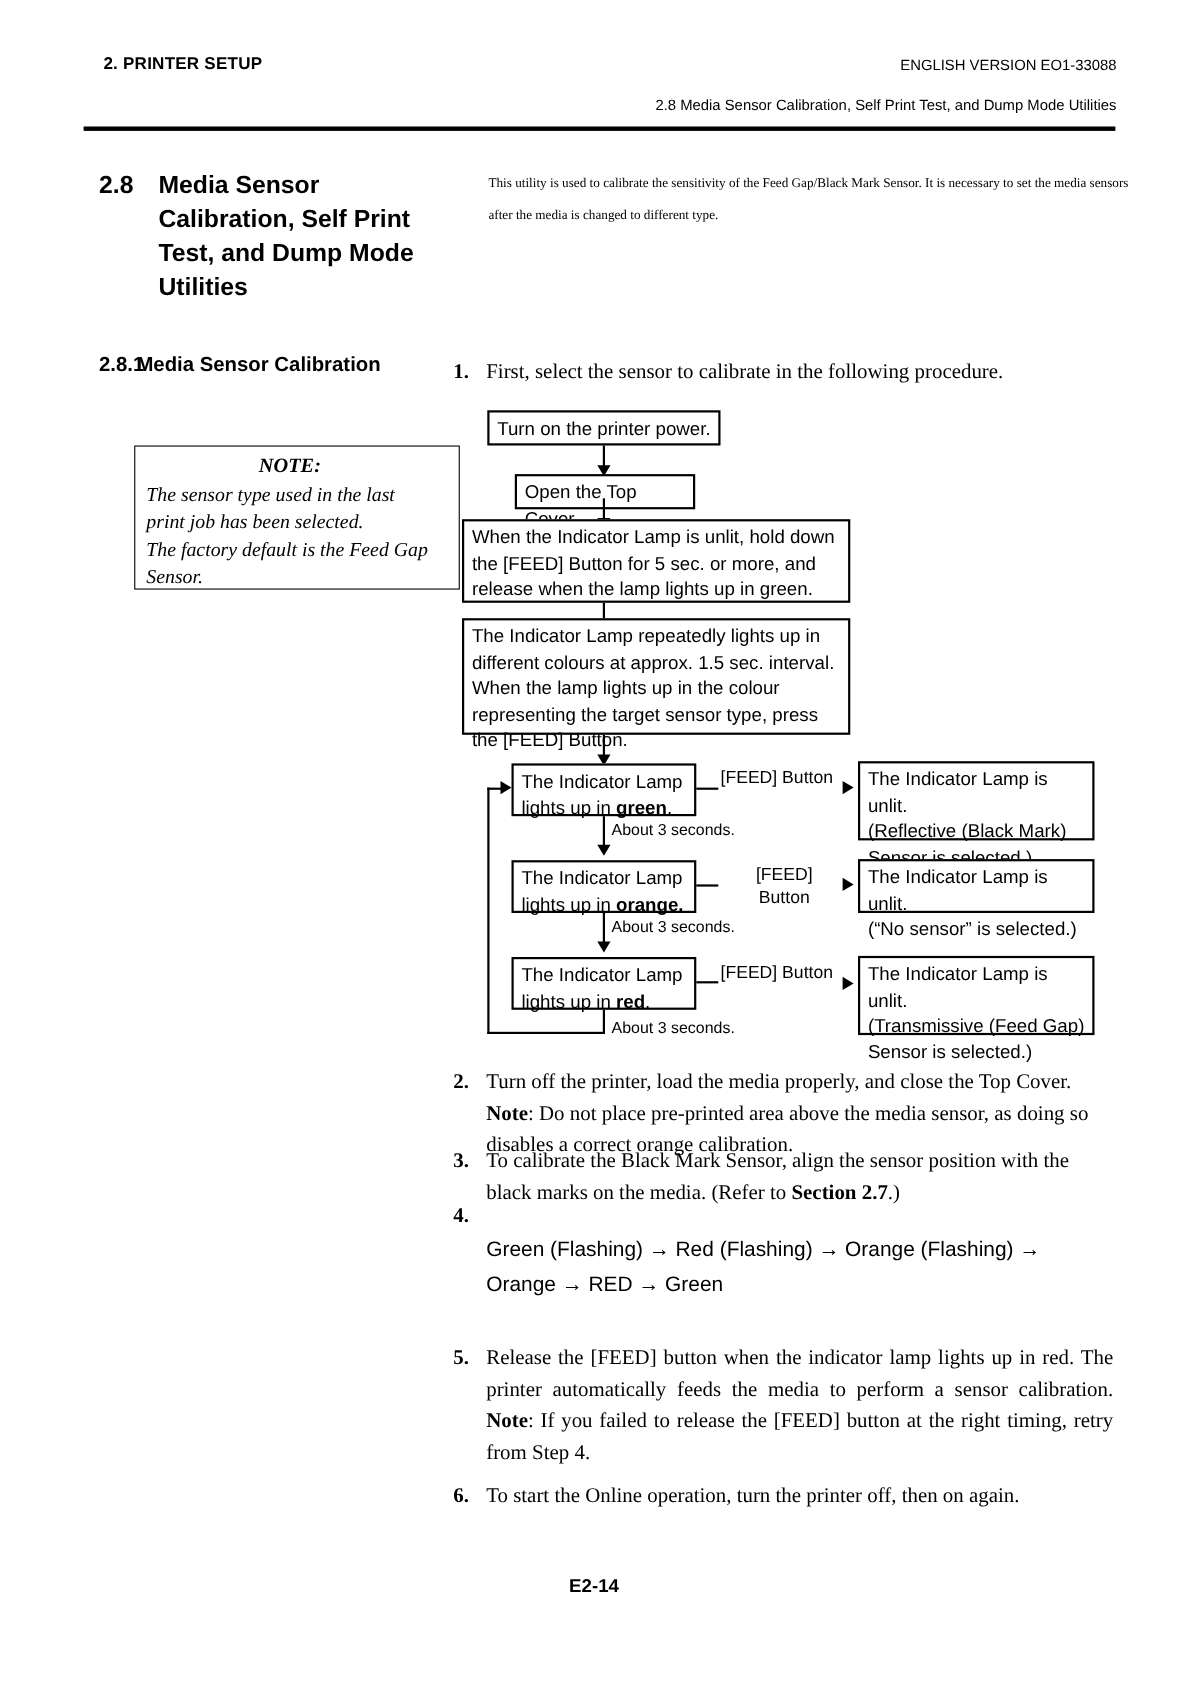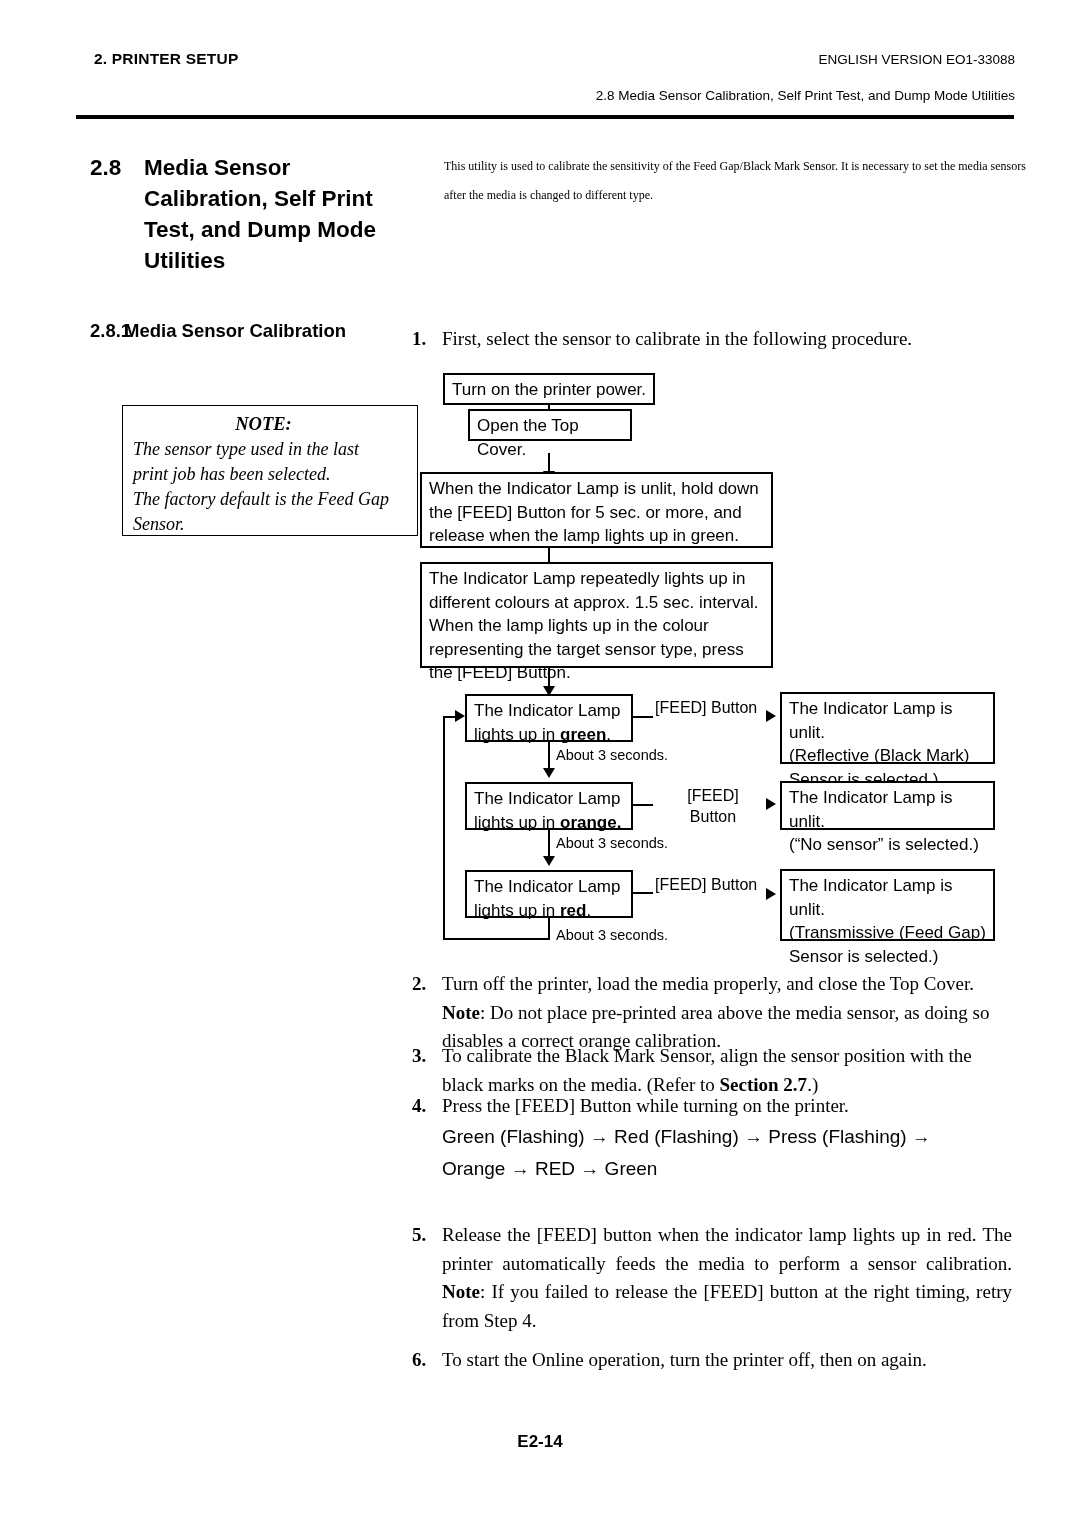--- a/index.html
+++ b/index.html
@@ -234,21 +234,21 @@
   <span class="n">1.</span>
   <span class="t">First, select the sensor to calibrate in the following procedure.</span>
 </div>
 
 <div id="flow">
 
   <div class="fbox" style="left:443px; top:373px; width:212px; height:32px;">Turn on the printer power.</div>
   <div class="vline" style="left:548px; top:405px; height:20px;"></div>
   <div class="arrow-down" style="left:543px; top:423px;"></div>
 
-  <div class="fbox" style="left:468px; top:409px; width:164px; height:32px;">Open the Top Cover.</div>
+  <div class="fbox" style="left:468px; top:431px; width:164px; height:32px;">Open the Top Cover.</div>
   <div class="vline" style="left:548px; top:453px; height:20px;"></div>
   <div class="arrow-down" style="left:543px; top:471px;"></div>
 
   <div class="fbox" style="left:420px; top:472px; width:353px; height:76px;">When the Indicator Lamp is unlit, hold down the [FEED] Button for 5 sec. or more, and release when the lamp lights up in green.</div>
   <div class="vline" style="left:548px; top:548px; height:18px;"></div>
   <div class="arrow-down" style="left:543px; top:564px;"></div>
 
   <div class="fbox" style="left:420px; top:562px; width:353px; height:106px;">The Indicator Lamp repeatedly lights up in different colours at approx. 1.5 sec. interval. When the lamp lights up in the colour representing the target sensor type, press the [FEED] Button.</div>
   <div class="vline" style="left:548px; top:668px; height:20px;"></div>
   <div class="arrow-down" style="left:543px; top:686px;"></div>
@@ -314,22 +314,22 @@
 </div>
 
 <div class="step" id="step3">
   <span class="n">3.</span>
   <span class="t"><span>To calibrate the Black Mark Sensor, align the sensor position with the black marks on the media.  (Refer to </span><b>Section 2.7</b><span>.)</span></span>
 </div>
 
 <div class="step" id="step4">
   <span class="n">4.</span>
   <span class="t">
-    <span>Press the [FEED] Button while turning on the printer.</span><br>
-    <span class="colorline">Green (Flashing)  →  Red (Flashing)  →  Press (Flashing)  →</span>
+    <br>
+    <span class="colorline">Green (Flashing)  →  Red (Flashing)  →  Orange (Flashing)  →</span>
     <span class="colorline">Orange  →  RED  →  Green</span>
   </span>
 </div>
 
 <div class="step" id="step5">
   <span class="n">5.</span>
   <span class="t">
     <span>Release the [FEED] button when the indicator lamp lights up in red. The printer automatically feeds the media to perform a sensor calibration.</span>
     <b>Note</b><span>: If you failed to release the [FEED] button at the right timing, retry from Step 4.</span>
   </span>

